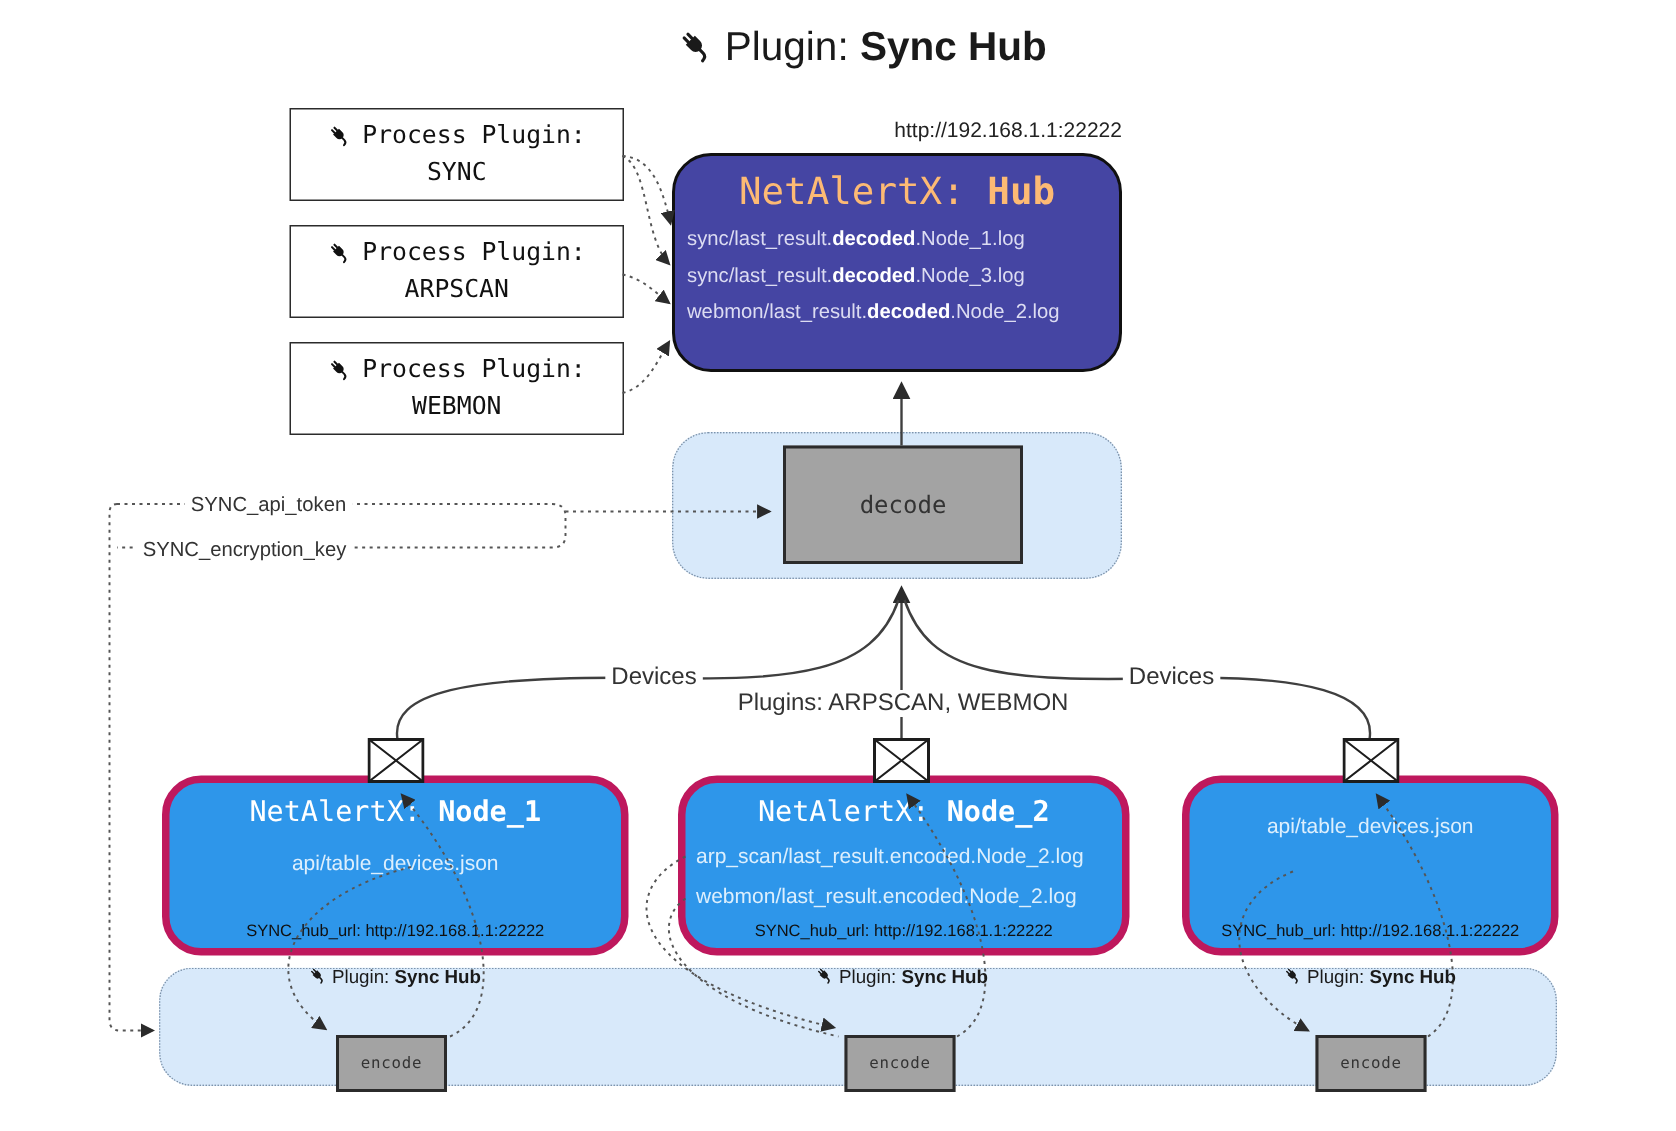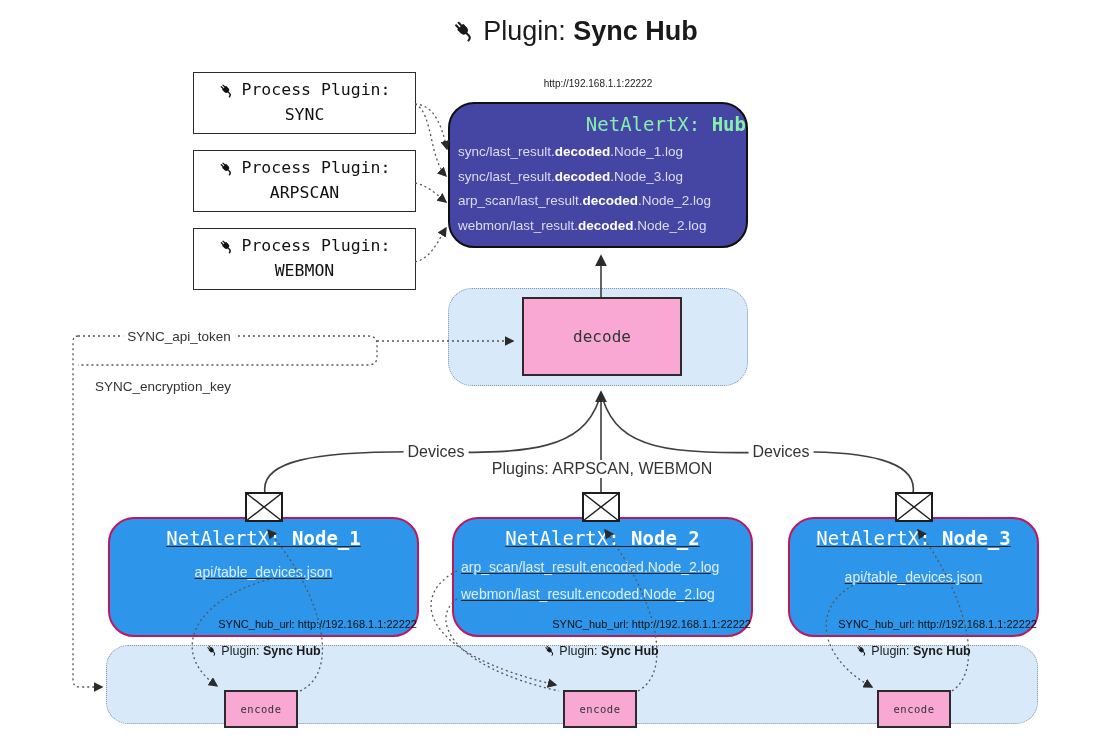--- a/index.html
+++ b/index.html
@@ -9,47 +9,47 @@
   
   .title{left:0;top:16px;width:1117px;text-align:center;font-size:27px;color:#1a1a1a;}
   .title b{font-weight:700;}
   .plug{display:inline-block;vertical-align:-4px;margin-right:6px;}
   
   .pbox{left:177px;width:221px;height:60px;background:#fff;border:1.6px solid #2b2b2b;
         display:flex;flex-direction:column;align-items:center;justify-content:center;
         font-family:"DejaVu Sans Mono","Liberation Mono",monospace;font-size:16.5px;color:#111;line-height:1.5;}
   .pbox .l1{display:flex;align-items:center;}
   
-  .huburl{left:432px;top:78px;width:300px;text-align:center;font-size:10px;color:#222;}
+  .huburl{left:432px;top:78px;width:300px;text-align:right;font-size:14px;color:#222;}
   .hub{left:432px;top:102px;width:300px;height:146px;background:#4545a3;border:2px solid #101010;
        border-radius:26px;box-sizing:border-box;}
-  .hub-title{margin-top:9px;text-align:right;font-family:"DejaVu Sans Mono","Liberation Mono",monospace;
-             font-size:19px;color:#86efac;}
+  .hub-title{margin-top:9px;text-align:center;font-family:"DejaVu Sans Mono","Liberation Mono",monospace;
+             font-size:25px;color:#fdba74;}
   .hub-title b{font-weight:700;}
   .hub-lines{margin-top:5px;padding-left:8px;font-size:13.5px;color:#dcdcf2;line-height:24.5px;white-space:nowrap;}
   .hub-lines b{color:#fff;font-weight:700;}
   
   .panel{background:#d8e9fa;border:1.8px dotted #7d93ab;border-radius:24px;box-sizing:border-box;}
   .decode-panel{left:432px;top:288px;width:300px;height:98px;}
-  .wbox{background:#f9a8d4;border:2px solid #2b2b2b;box-sizing:border-box;display:flex;align-items:center;
+  .wbox{background:#a3a3a3;border:2px solid #2b2b2b;box-sizing:border-box;display:flex;align-items:center;
         justify-content:center;font-family:"DejaVu Sans Mono","Liberation Mono",monospace;color:#333;}
   .decode-box{left:506px;top:297px;width:160px;height:79px;font-size:16px;}
   
   .lbl{transform:translate(-50%,-50%);background:#fff;padding:0 4px;white-space:nowrap;}
   .keylbl{font-size:13.5px;color:#333;}
   .edgelbl{font-size:16px;color:#333;}
   
-  .node{background:#2e96ea;border:2px solid #be185d;border-radius:26px;box-sizing:border-box;top:517px;height:120px;text-decoration:underline;}
+  .node{background:#2e96ea;border:5px solid #be185d;border-radius:26px;box-sizing:border-box;top:517px;height:120px;}
   .node-title{margin-top:8px;text-align:center;font-family:"DejaVu Sans Mono","Liberation Mono",monospace;
               font-size:19px;color:#fff;white-space:nowrap;}
   .node-title b{font-weight:700;}
   .node-line{font-size:14px;color:#ddeffd;white-space:nowrap;}
   .node-center{text-align:center;margin-top:15px;}
   .node-lines2{margin-top:5px;padding-left:7px;line-height:27px;}
-  .node-url{position:absolute;left:0;bottom:5px;width:100%;text-align:right;font-size:11px;color:#101010;}
+  .node-url{position:absolute;left:0;bottom:5px;width:100%;text-align:center;font-size:11px;color:#101010;}
   
   .bottom-panel{left:90px;top:645px;width:932px;height:79px;border-radius:22px;}
   .encode-box{width:74px;height:38px;top:690px;font-size:10.5px;letter-spacing:0.5px;}
   .enclbl{font-size:12.5px;color:#1a1a1a;}
   .enclbl b{font-weight:700;}
   .enclbl .plug{margin-right:3px;vertical-align:-2px;}
   
   .env{width:38px;height:30px;top:492px;}
   
   svg.wires{position:absolute;left:0;top:0;width:1117px;height:754px;pointer-events:none;}
@@ -114,21 +114,20 @@
         </span>
       <span>WEBMON</span>
     </div>
 
     <div class="abs huburl">http://192.168.1.1:22222</div>
     <div class="abs hub">
       <div class="hub-title"><span>NetAlertX: </span><b>Hub</b></div>
       <div class="hub-lines">
         <div><span>sync/last_result.</span><b>decoded</b><span>.Node_1.log</span></div>
         <div><span>sync/last_result.</span><b>decoded</b><span>.Node_3.log</span></div>
-        <div><span>arp_scan/last_result.</span><b>decoded</b><span>.Node_2.log</span></div>
         <div><span>webmon/last_result.</span><b>decoded</b><span>.Node_2.log</span></div>
       </div>
     </div>
 
     <div class="abs panel decode-panel"></div>
     <div class="abs wbox decode-box">decode</div>
 
     <div class="abs node" style="left:92px;width:311px">
       <div class="node-title"><span>NetAlertX: </span><b>Node_1</b></div>
       <div class="node-line node-center">api/table_devices.json</div>
@@ -136,21 +135,20 @@
     </div>
     <div class="abs node" style="left:436px;width:301px">
       <div class="node-title"><span>NetAlertX: </span><b>Node_2</b></div>
       <div class="node-lines2">
         <div class="node-line">arp_scan/last_result.encoded.Node_2.log</div>
         <div class="node-line">webmon/last_result.encoded.Node_2.log</div>
       </div>
       <div class="node-url">SYNC_hub_url: http://192.168.1.1:22222</div>
     </div>
     <div class="abs node" style="left:772px;width:251px">
-      <div class="node-title"><span>NetAlertX: </span><b>Node_3</b></div>
       <div class="node-line node-center" style="margin-top:20px">api/table_devices.json</div>
       <div class="node-url">SYNC_hub_url: http://192.168.1.1:22222</div>
     </div>
 
     <div class="abs panel bottom-panel"></div>
     <div class="abs wbox encode-box" style="left:208px">encode</div>
     <div class="abs wbox encode-box" style="left:547px">encode</div>
     <div class="abs wbox encode-box" style="left:861px">encode</div>
   </div>
 
@@ -190,21 +188,21 @@
       <use href="#envelope"></use>
     </svg>
   <svg class="abs env ontop" style="left:566px">
       <use href="#envelope"></use>
     </svg>
   <svg class="abs env ontop" style="left:879px">
       <use href="#envelope"></use>
     </svg>
 
   <div class="abs lbl keylbl ontop" style="left:163px;top:336px">SYNC_api_token</div>
-  <div class="abs lbl keylbl ontop" style="left:147px;top:386px">SYNC_encryption_key</div>
+  <div class="abs lbl keylbl ontop" style="left:147px;top:366px">SYNC_encryption_key</div>
 
   <div class="abs lbl edgelbl ontop" style="left:420px;top:452px">Devices</div>
   <div class="abs lbl edgelbl ontop" style="left:586px;top:469px">Plugins: ARPSCAN, WEBMON</div>
   <div class="abs lbl edgelbl ontop" style="left:765px;top:452px">Devices</div>
 
   <div class="abs lbl enclbl ontop" style="left:247px;top:651px;background:transparent"><svg class="plug" width="13" height="13">
         <use href="#plug"></use>
       </svg><span>Plugin: </span><b>Sync Hub</b></div>
   <div class="abs lbl enclbl ontop" style="left:585px;top:651px;background:transparent"><svg class="plug" width="13" height="13">
         <use href="#plug"></use>

